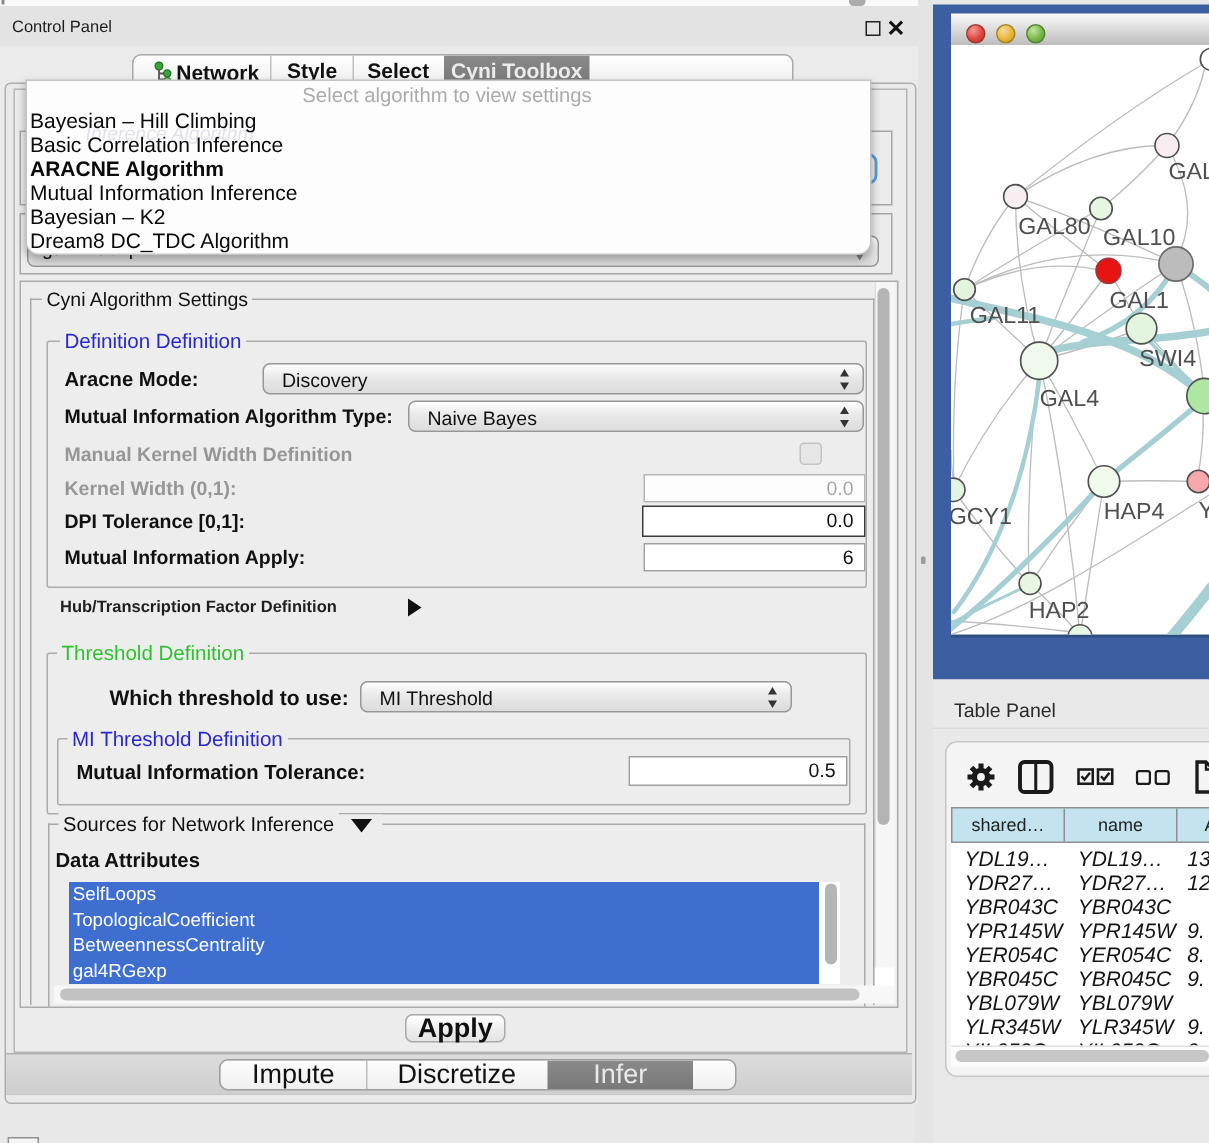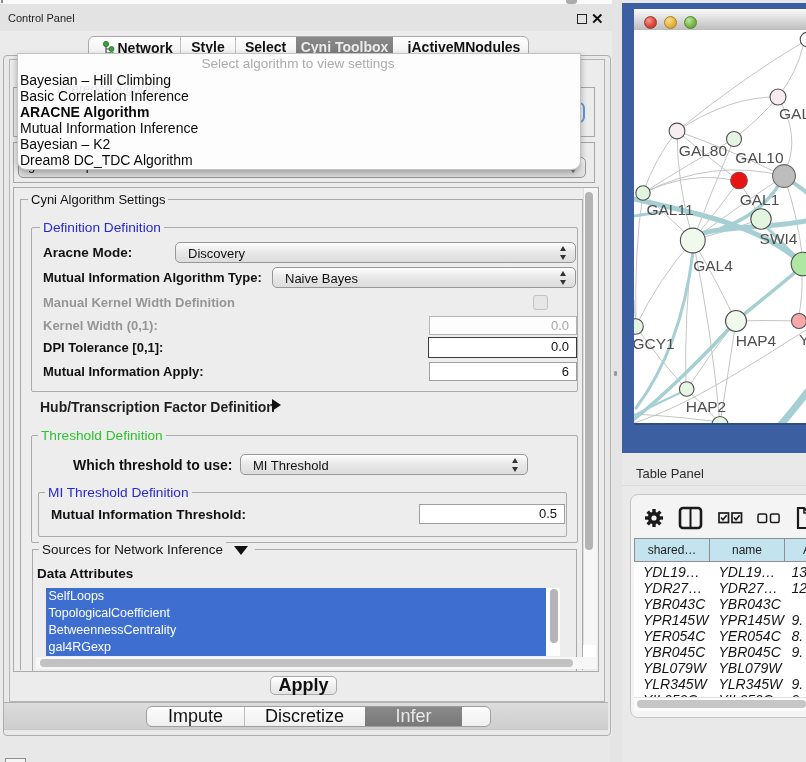--- a/index.html
+++ b/index.html
@@ -71,33 +71,33 @@
   </div>
 <div class="ab lbl bold gray" style="left:43px;top:295px;">Manual Kernel Width Definition</div>
 <div class="ab" style="left:533px;top:295px;width:13px;height:13px;border:1px solid #C2C2C2;border-radius:3px;background:#E6E6E6;"></div>
 <div class="ab lbl bold gray" style="left:43px;top:318px;">Kernel Width (0,1):</div>
 <div class="field" style="left:429px;top:316px;width:139px;height:17px;border-color:#B6B6B6;color:#A8A8A8;background:#FDFDFD;">0.0</div>
 <div class="ab lbl bold" style="left:43px;top:340px;">DPI Tolerance [0,1]:</div>
 <div class="field" style="left:428px;top:337px;width:140px;height:19px;border:1.3px solid #3C3C3C;">0.0</div>
 <div class="ab lbl bold" style="left:43px;top:364px;">Mutual Information Apply:</div>
 <div class="field" style="left:429px;top:362px;width:139px;height:17px;border-color:#9F9F9F;">6</div>
 
-<div class="ab lbl" style="left:40px;top:399px;font-size:14px;font-weight:bold;color:#1F1F1F;">Hub/Transcription Factor Definition</div>
+<div class="ab lbl" style="left:40px;top:399px;font-size:11px;font-weight:bold;color:#1F1F1F;">Hub/Transcription Factor Definition</div>
 <div class="ab" style="left:272px;top:399px;width:0;height:0;border-top:6px solid transparent;border-bottom:6px solid transparent;border-left:9px solid #111;"></div>
 
 <div class="grp" style="left:31px;top:435px;width:545px;height:106px;"></div>
 <div class="gtitle" style="left:38px;top:428px;color:#2FC22F;font-size:13.7px;">Threshold Definition</div>
 <div class="ab lbl bold" style="left:73px;top:457px;font-size:14px;">Which threshold to use:</div>
 <div class="combo" style="left:240px;top:454px;width:286px;height:19px;">
   <span class="ct">MI Threshold</span>
     <span class="stepper"></span>
   </div>
 <div class="grp" style="left:38px;top:492px;width:527px;height:43px;"></div>
 <div class="gtitle" style="left:45px;top:485px;color:#2828CF;font-size:13.7px;">MI Threshold Definition</div>
-<div class="ab lbl bold" style="left:51px;top:507px;font-size:13.5px;">Mutual Information Threshold:</div>
+<div class="ab lbl bold" style="left:51px;top:507px;font-size:13.5px;">Mutual Information Tolerance:</div>
 <div class="field" style="left:419px;top:504px;width:137px;height:18px;border-color:#9F9F9F;">0.5</div>
 
 <div class="ab" style="left:32px;top:549px;width:543px;height:121px;border:1px solid #A9A9A9;border-bottom:none;"></div>
 <div class="ab" style="left:218px;top:543px;width:37px;height:13px;background:#EDEDED;"></div>
 <div class="gtitle" style="left:39px;top:542px;color:#111;font-size:13.4px;">Sources for Network Inference</div>
 <div class="ab" style="left:234px;top:546px;width:0;height:0;border-left:7.5px solid transparent;border-right:7.5px solid transparent;border-top:9px solid #111;"></div>
 <div class="ab lbl bold" style="left:35px;top:566px;background:#EDEDED;padding:0 2px;font-size:13.5px;">Data Attributes</div>
 
 <div class="ab" style="left:46px;top:588px;width:514px;height:68px;background:#FFF;overflow:hidden;">
  <div style="position:absolute;left:0;top:0;width:500px;height:68px;background:#3D6ED0;"></div>
@@ -119,21 +119,20 @@
 </div>
 
 <div class="ab" style="left:5px;top:758px;width:19px;height:10px;border:1.6px solid #8F8F8F;background:#F5F5F5;"></div>
 
 <div class="ab" style="left:88px;top:36px;width:439px;height:22px;background:linear-gradient(#FFFFFF,#ECECEC);border:1px solid #A9A9A9;border-radius:6px;overflow:hidden;font-size:14px;font-weight:600;">
   <div style="position:absolute;left:0;top:0;width:91px;height:22px;border-right:1px solid #C0C0C0;"></div>
   <div style="position:absolute;left:28.5px;top:3px;color:#111;">Network</div>
   <div style="position:absolute;left:92px;top:0;width:54px;height:22px;border-right:1px solid #C0C0C0;text-align:center;line-height:21px;color:#111;">Style</div>
   <div style="position:absolute;left:147px;top:0;width:59px;height:22px;text-align:center;line-height:21px;color:#111;">Select</div>
   <div style="position:absolute;left:207px;top:0;width:97px;height:22px;text-align:center;line-height:21px;color:#ECECEC;background:linear-gradient(#898989,#777777);">Cyni Toolbox</div>
-  <div style="position:absolute;left:311px;top:0;width:128px;height:22px;text-align:center;line-height:21px;color:#111;">jActiveMNodules</div>
   <svg style="position:absolute;left:13px;top:3px;" width="15" height="17" viewBox="0 0 15 17">
     <path d="M4 5 L4 13 L8 13 M4 9 L8 9" stroke="#555" stroke-width="1.2" fill="none"></path>
     <circle cx="4" cy="4" r="2.6" fill="#3AA33A" stroke="#1E6B1E" stroke-width="0.8"></circle>
     <circle cx="9.5" cy="9" r="2.4" fill="#3AA33A" stroke="#1E6B1E" stroke-width="0.8"></circle>
     <circle cx="9.5" cy="14" r="2.2" fill="#8FCF8F" stroke="#2E7B2E" stroke-width="0.8"></circle>
   </svg>
 </div>
 
 <div class="ab" style="left:17px;top:53px;width:562px;height:115px;background:#FDFDFD;border:1px solid #C4C4C4;border-radius:0 0 9px 9px;box-shadow:0 3px 6px rgba(0,0,0,0.30);"></div>
 <div class="ab" style="left:17px;top:53px;width:562px;font-size:13.5px;color:#ABABAB;text-align:center;line-height:21px;">Select algorithm to view settings</div>

